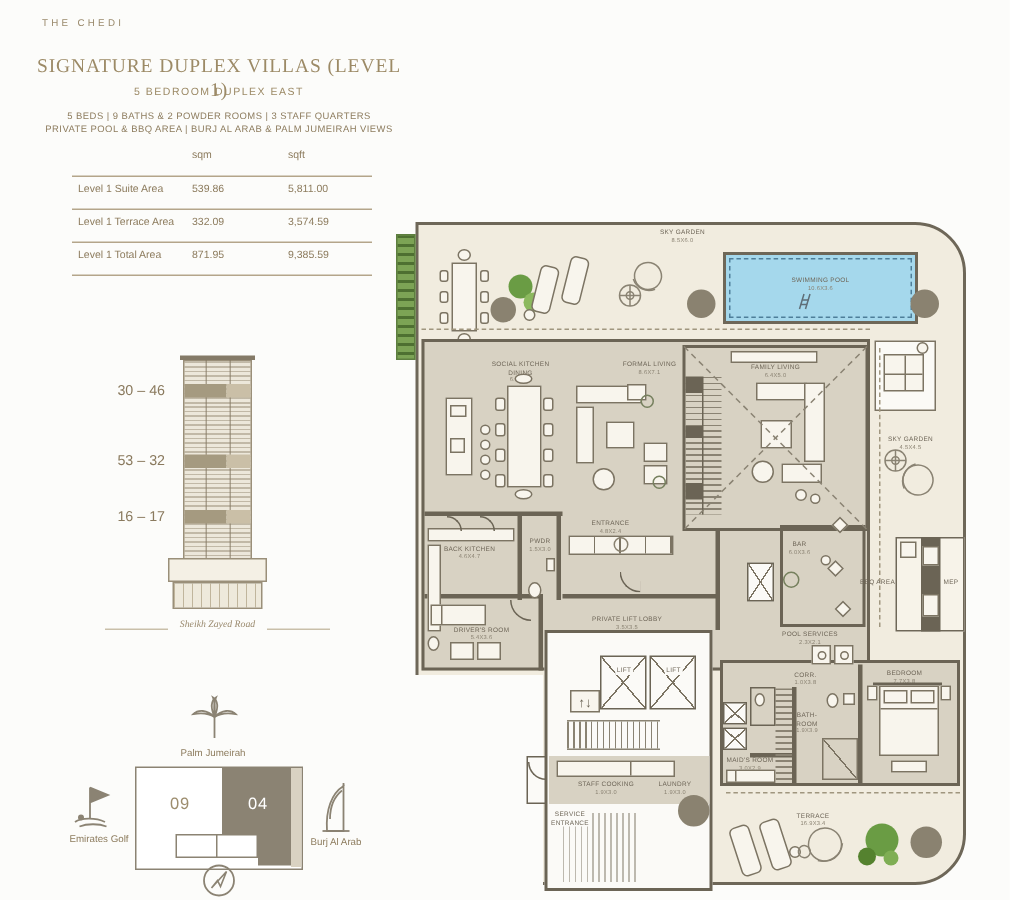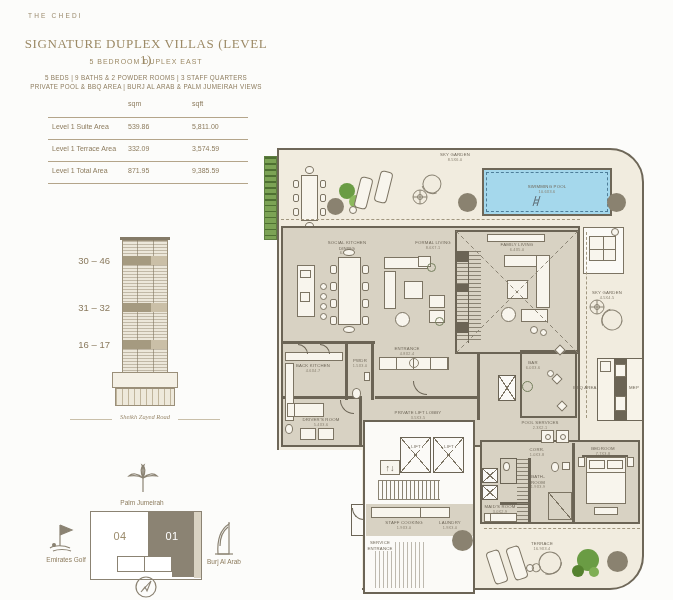--- a/index.html
+++ b/index.html
@@ -65,21 +65,21 @@
     <div class="abs tcell" style="left:80px;top:49px;">332.09</div>
     <div class="abs tcell" style="left:144px;top:49px;">3,574.59</div>
     <div class="abs tline" style="left:0;top:65px;width:200px;"></div>
     <div class="abs tcell" style="left:4px;top:71px;">Level 1 Total Area</div>
     <div class="abs tcell" style="left:80px;top:71px;">871.95</div>
     <div class="abs tcell" style="left:144px;top:71px;">9,385.59</div>
     <div class="abs tline" style="left:0;top:87px;width:200px;"></div>
   </div>
 
   <div class="abs floorlbl" style="left:70px;top:255px;">30 – 46</div>
-  <div class="abs floorlbl" style="left:70px;top:302px;">31 – 32</div>
+  <div class="abs floorlbl" style="left:70px;top:302px;">53 – 32</div>
   <div class="abs floorlbl" style="left:70px;top:339px;">16 – 17</div>
   <div class="abs" style="left:120px;top:237px;width:50px;height:3px;background:#847a67;"></div>
   <div class="abs tower"></div>
   <div class="abs" style="left:137px;top:240px;width:1px;height:138px;background:rgba(130,118,96,.6);"></div>
   <div class="abs" style="left:153px;top:240px;width:1px;height:138px;background:rgba(130,118,96,.6);"></div>
   <div class="abs band-d" style="left:123px;top:256px;width:28px;"></div>
   <div class="abs band-l" style="left:151px;top:256px;width:16px;"></div>
   <div class="abs band-d" style="left:123px;top:303px;width:28px;"></div>
   <div class="abs band-l" style="left:151px;top:303px;width:16px;"></div>
   <div class="abs band-d" style="left:123px;top:340px;width:28px;"></div>
@@ -111,22 +111,22 @@
     </g>
   </svg>
   <div class="abs maplbl ctr" style="left:28px;top:556px;width:76px;">Emirates Golf</div>
 
   <div class="abs" style="left:90px;top:511px;width:112px;height:69px;background:#ffffff;border:1.5px solid #8b8373;"></div>
   <div class="abs" style="left:148px;top:512px;width:46px;height:44px;background:#8b8373;"></div>
   <div class="abs" style="left:194px;top:512px;width:7px;height:66px;background:#d9d2c2;"></div>
   <div class="abs" style="left:172px;top:556px;width:22px;height:21px;background:#8b8373;"></div>
   <div class="abs" style="left:117px;top:556px;width:55px;height:16px;background:#ffffff;border:1px solid #8b8373;"></div>
   <div class="abs" style="left:144px;top:556px;width:1px;height:16px;background:#8b8373;"></div>
-  <div class="abs unitnum ctr" style="left:100px;top:530px;width:40px;color:#9d8d6e;">04</div>
-  <div class="abs unitnum ctr" style="left:152px;top:530px;width:40px;color:#ffffff;">01</div>
+  <div class="abs unitnum ctr" style="left:100px;top:530px;width:40px;color:#9d8d6e;">09</div>
+  <div class="abs unitnum ctr" style="left:152px;top:530px;width:40px;color:#ffffff;">04</div>
 
   <svg class="abs" style="left:213px;top:522px;" width="22" height="36" viewBox="0 0 22 36">
     <g fill="none" stroke="#8b8373" stroke-width="1.2">
       <path d="M5 32 C4 18 8 7 16 2 L16 32 Z"></path>
       <path d="M16 2 L16 0"></path>
       <path d="M2 32 L20 32"></path>
       <path d="M7 24 C7 16 10 9 15 5"></path>
     </g>
   </svg>
   <div class="abs maplbl ctr" style="left:192px;top:558px;width:64px;">Burj Al Arab</div>

